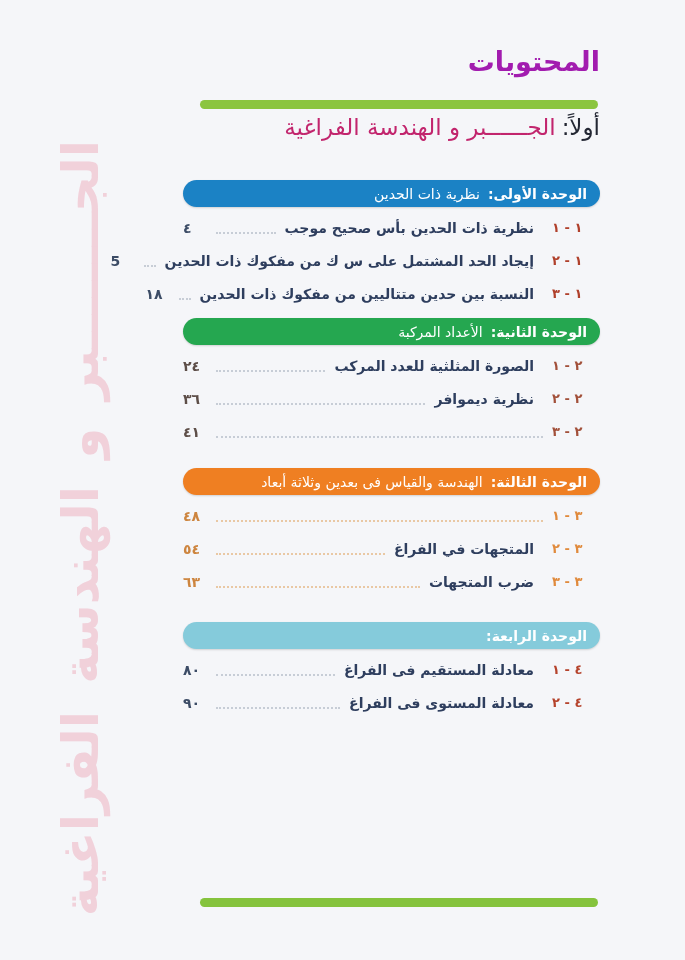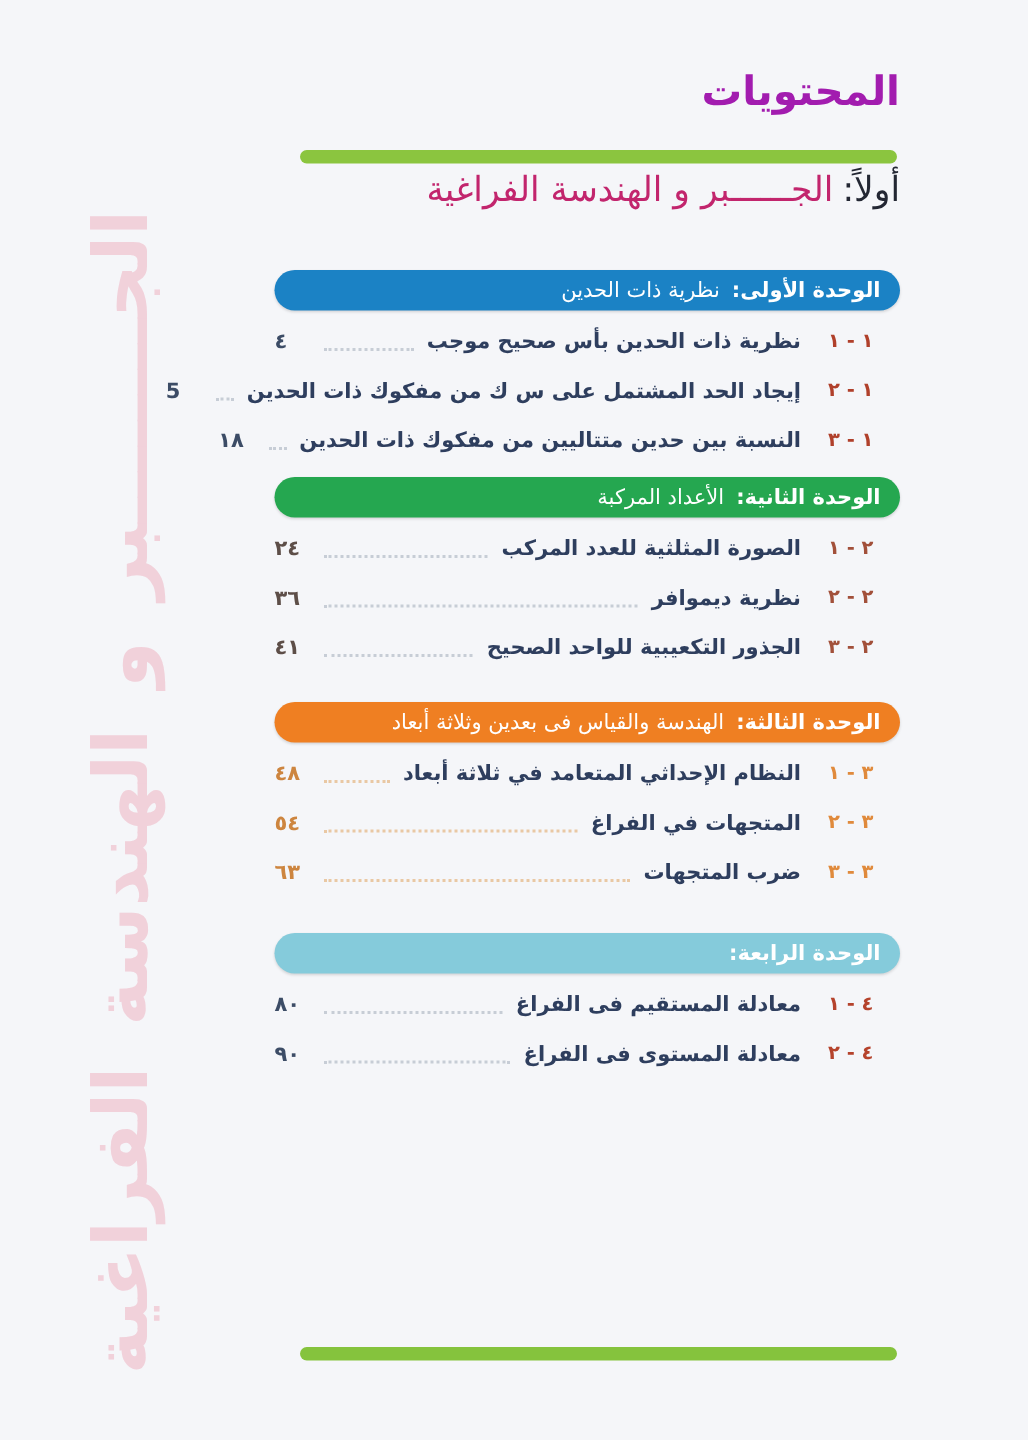--- a/index.html
+++ b/index.html
@@ -112,36 +112,34 @@
 
   <li class="toc-row">
     <span class="lesson-num">٢ - ٢</span>
     <span class="lesson-title">نظرية ديموافر</span>
     <span class="leader"></span>
     <span class="page-num">٣٦</span>
   </li>
 
   <li class="toc-row">
     <span class="lesson-num">٣ - ٢</span>
-    <span class="lesson-title">الجذور التكعيبية للواحد الصحيح</span>
     <span class="leader"></span>
     <span class="page-num">٤١</span>
   </li>
 </ul>
   </section>
 
   <section class="unit" style="--bar: #ef7f22; --num: #e08a3c; --pg: #cd853f; --lead: #e9c8a4;">
     <div class="unit-bar">
       <span class="unit-label">الوحدة الثالثة:</span>
       <span class="unit-title">الهندسة والقياس فى بعدين وثلاثة أبعاد</span>
     </div>
     <ul class="toc-list">
   <li class="toc-row">
     <span class="lesson-num">١ - ٣</span>
-    <span class="lesson-title">النظام الإحداثي المتعامد في ثلاثة أبعاد</span>
     <span class="leader"></span>
     <span class="page-num">٤٨</span>
   </li>
 
   <li class="toc-row">
     <span class="lesson-num">٢ - ٣</span>
     <span class="lesson-title">المتجهات في الفراغ</span>
     <span class="leader"></span>
     <span class="page-num">٥٤</span>
   </li>

